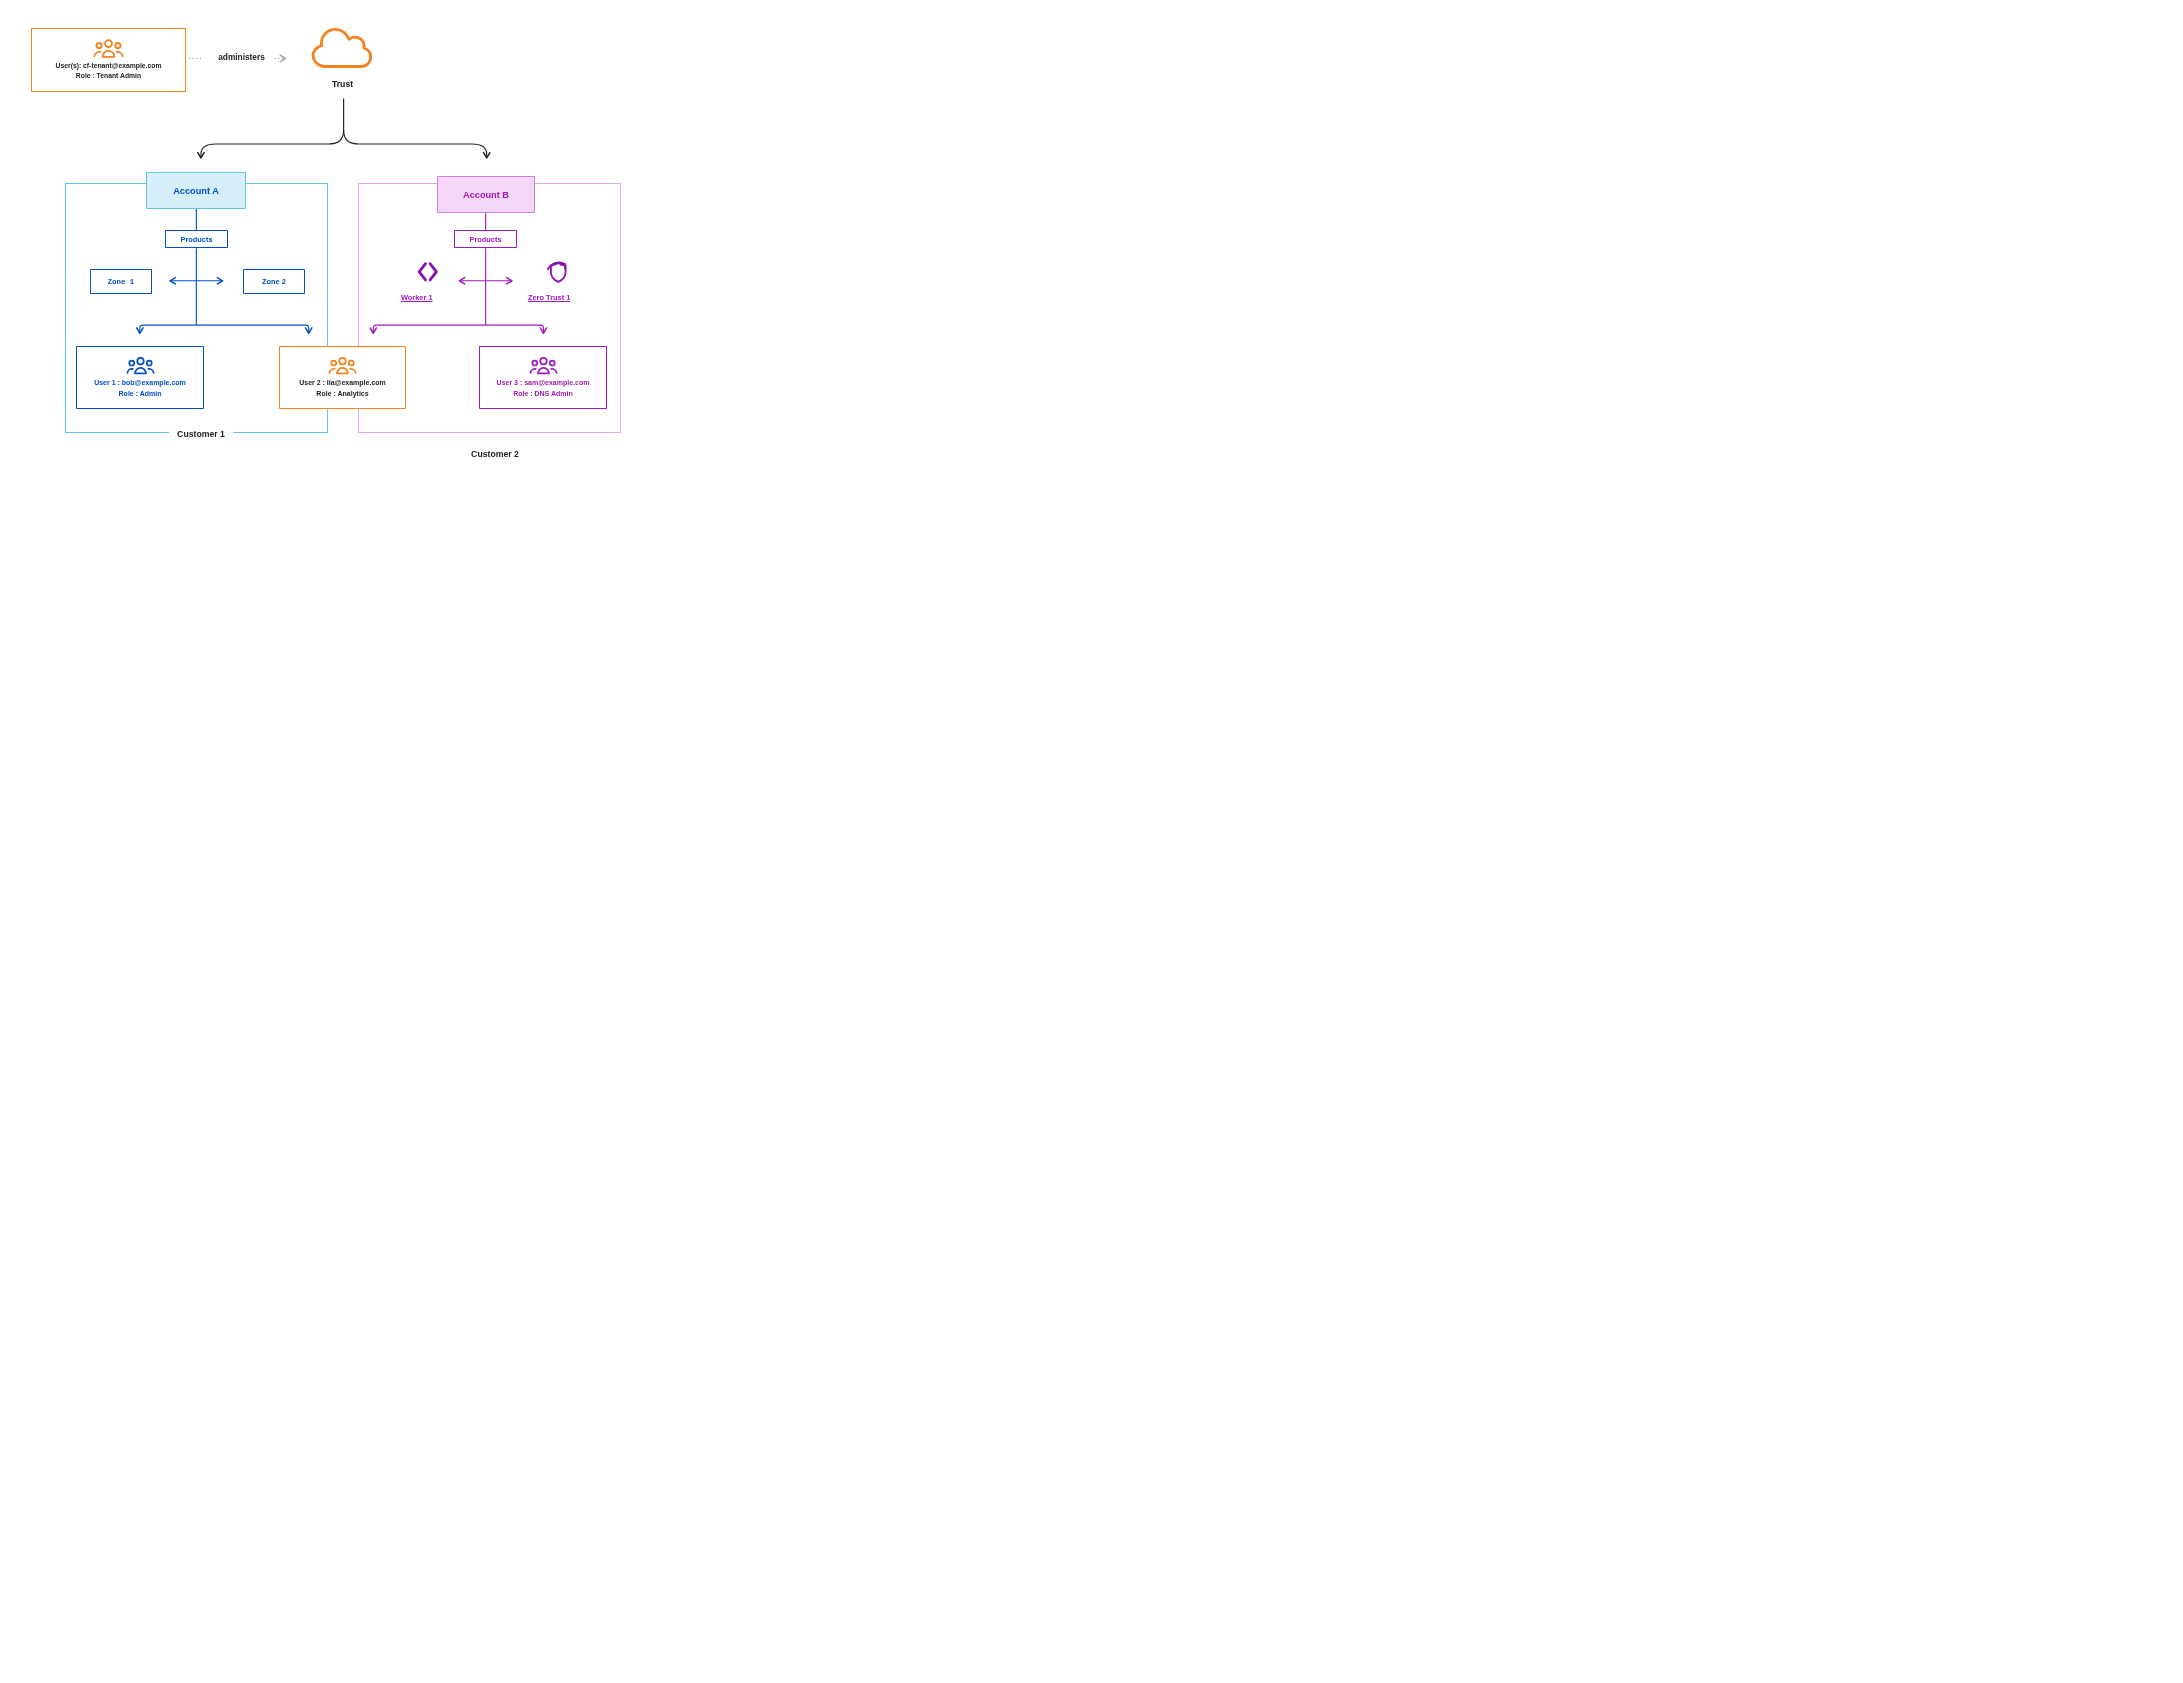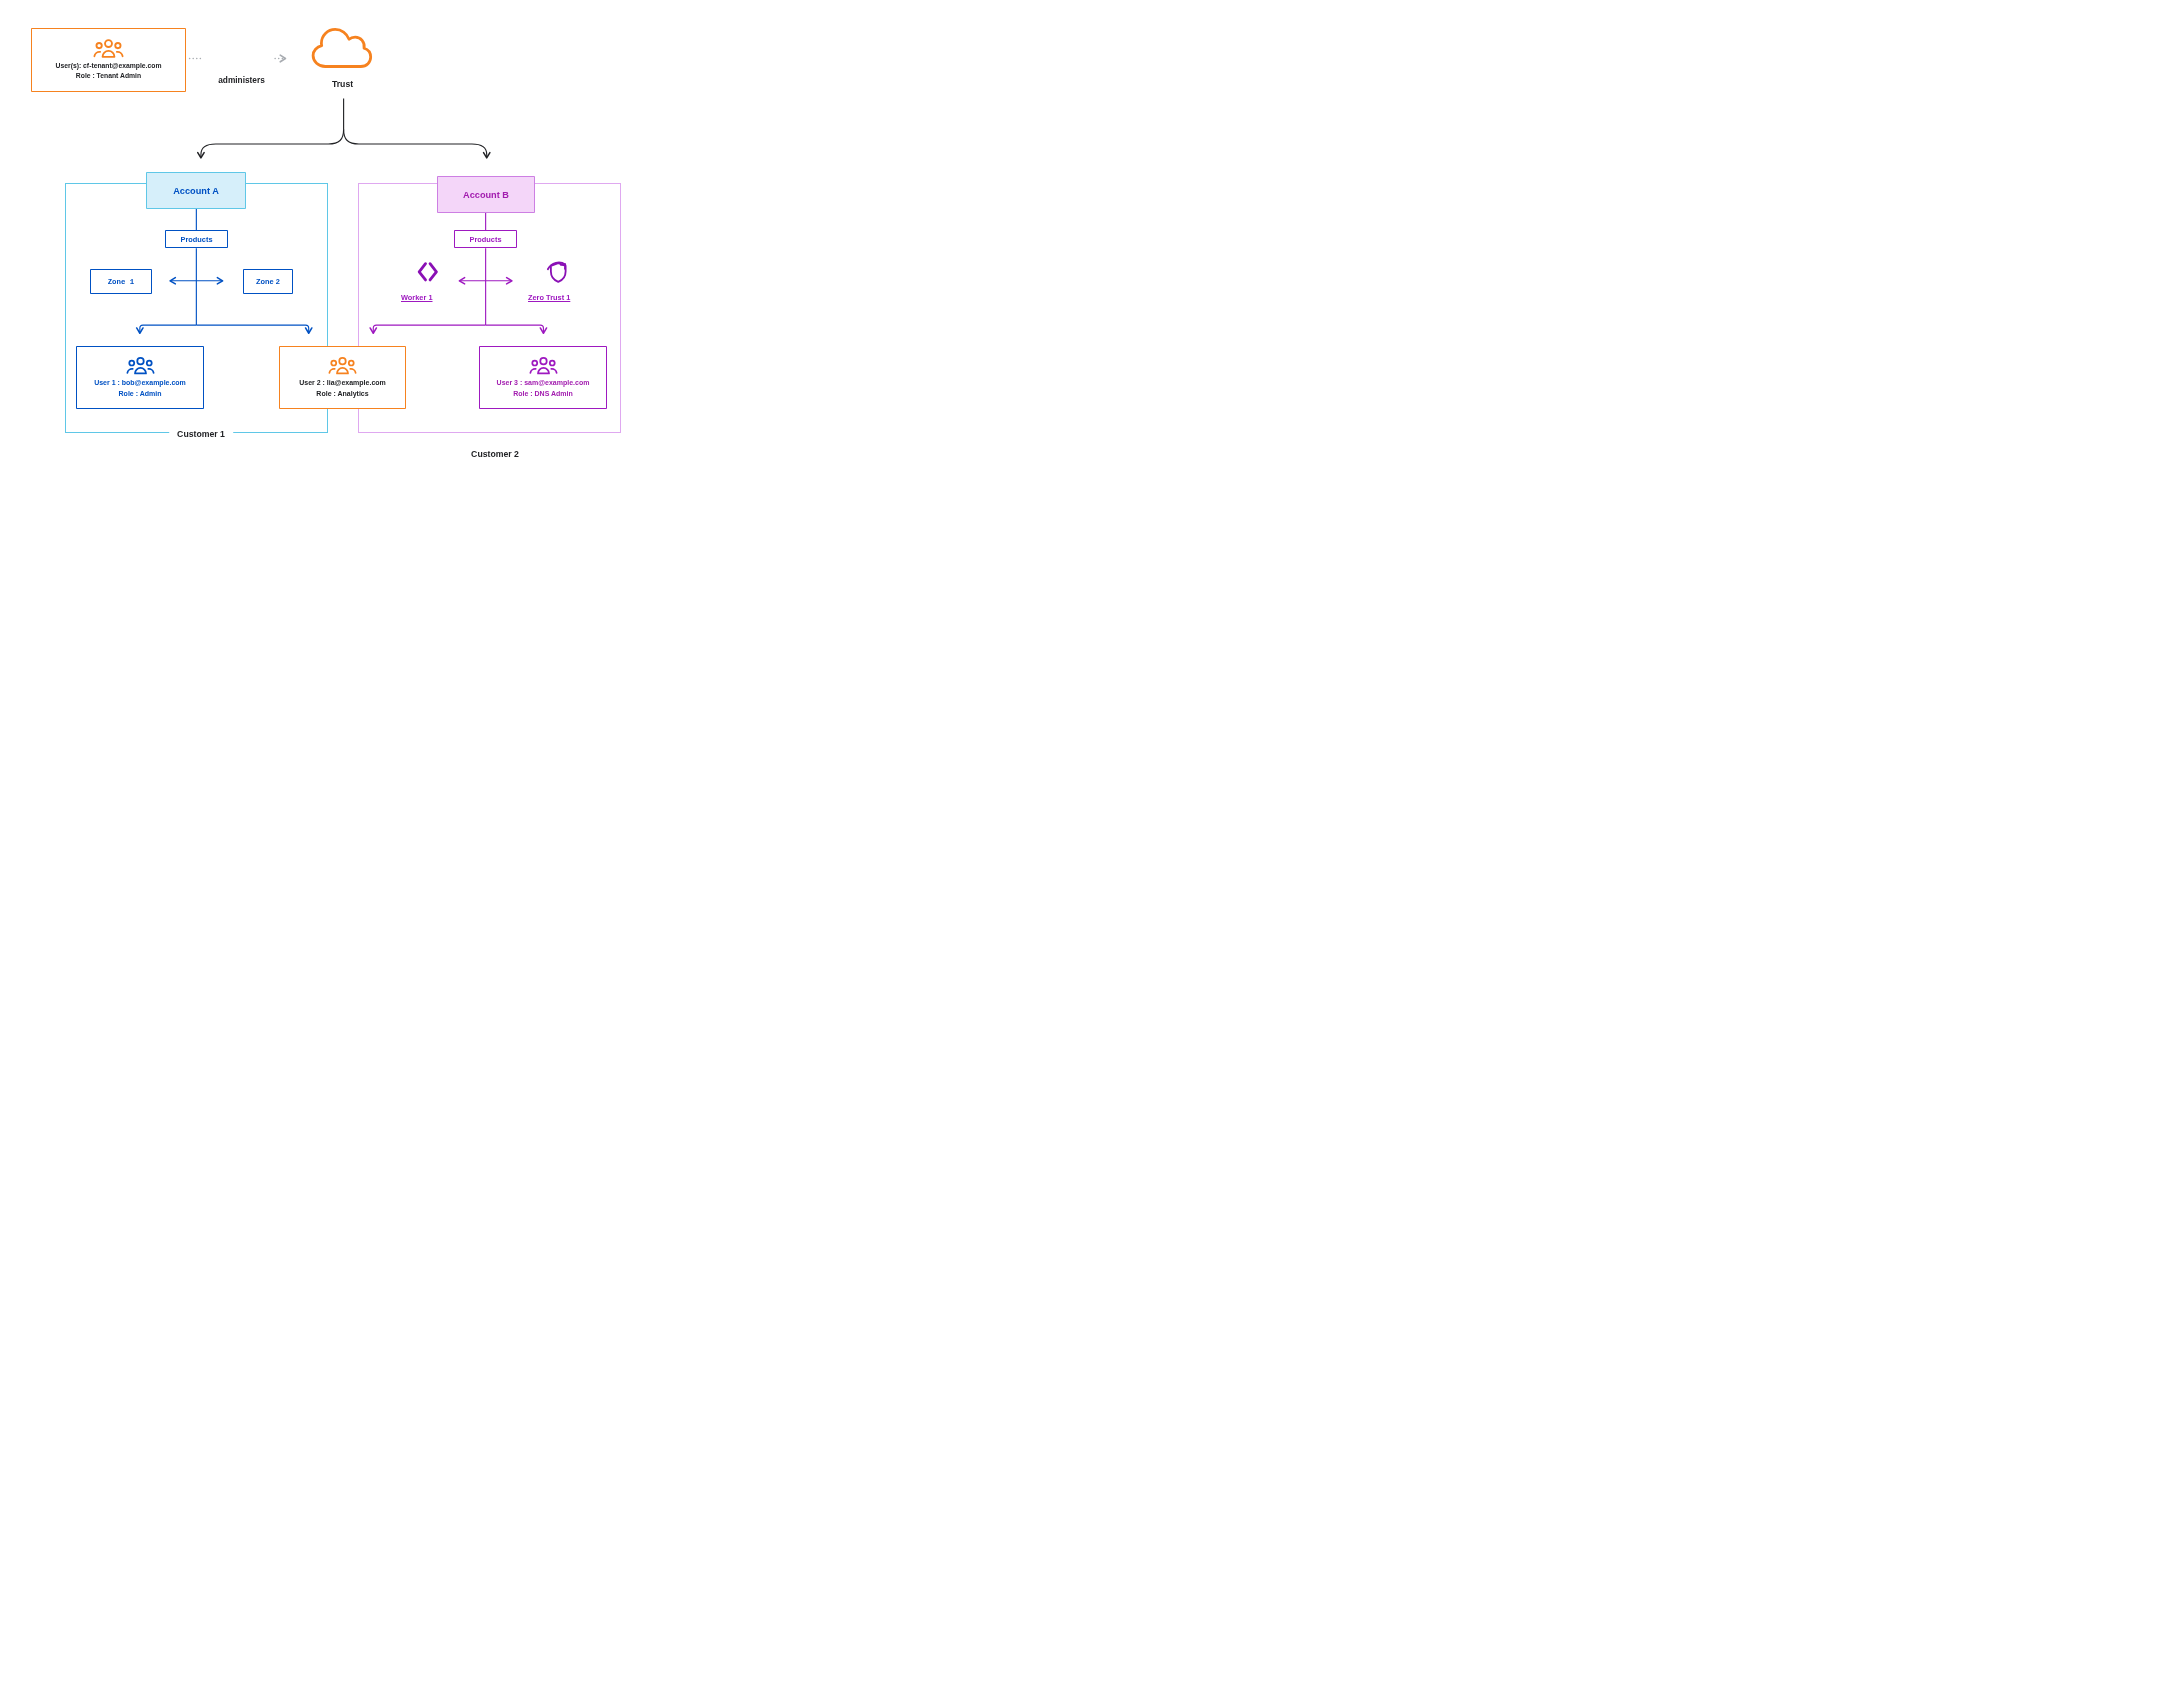--- a/index.html
+++ b/index.html
@@ -19,33 +19,33 @@
   .wires{position:absolute;left:0;top:0;z-index:2;pointer-events:none;}
   .dark{stroke:#222326;stroke-width:2.6;}
   .blue{stroke:#0051C3;stroke-width:2.6;}
   .purple{stroke:#9E19C0;stroke-width:2.6;}
   .gdot{stroke:#A8ACB1;stroke-width:3.4;stroke-dasharray:0.2 8;stroke-linecap:round;}
   
   .box{position:absolute;box-sizing:border-box;background:#fff;z-index:3;display:flex;align-items:center;justify-content:center;border-radius:0.9px;}
   #tenant-admin-box{left:31px;top:28px;width:155px;height:64px;border:1.5px solid #F6821F;flex-direction:column;}
   #tenant-admin-box .t{font-size:6.8px;line-height:1.5;color:#222326;}
   #tenant-admin-box .users-ic{width:31px;height:20.5px;color:#F6821F;margin-bottom:2.2px;}
-  .administers{position:absolute;left:209px;top:52px;width:65px;text-align:center;font-size:8.3px;color:#222326;z-index:3;margin-top:23px;}
+  .administers{position:absolute;left:209px;top:52px;width:65px;text-align:center;font-size:8.3px;color:#222326;z-index:3;}
   .cloud{position:absolute;left:307px;top:26px;width:72px;height:50px;color:#F6821F;z-index:3;}
   .cloud svg{width:100%;height:100%;}
   .tenant-label{position:absolute;left:312px;top:79px;width:61px;text-align:center;font-size:8.7px;color:#222326;z-index:3;}
   .acct{font-size:9.2px;}
   #account-a-box{left:146px;top:172px;width:100px;height:37px;background:#D6EFFA;border:1.3px solid #5FC7E7;color:#0051C3;}
   #account-b-box{left:437px;top:176px;width:98px;height:37px;background:#F4D6F9;border:1.3px solid #CD7FE3;color:#A21CAF;}
   .prod{font-size:7.4px;}
   #products-a-box{left:165px;top:230px;width:63px;height:18.3px;border:1.1px solid #0051C3;color:#0051C3;}
   #products-b-box{left:454px;top:230px;width:63px;height:18.3px;border:1.1px solid #9E19C0;color:#9E19C0;}
   .zone{font-size:7.4px;border:1.1px solid #0051C3;color:#0051C3;}
   #zone1-box{left:90px;top:269px;width:62px;height:25px;font-family:Liberation Mono, monospace;}
-  #zone2-box{left:243px;top:269px;width:50px;height:25px;}
+  #zone2-box{left:243px;top:269px;width:62px;height:25px;}
   .picon{position:absolute;z-index:3;color:#8A10B5;}
   #worker-icon{left:416px;top:260px;width:23.6px;height:23.6px;}
   #zero-trust-icon{left:546px;top:258px;width:24.5px;height:26px;}
   .plabel{position:absolute;z-index:3;font-size:7.4px;color:#9E19C0;text-decoration:underline;}
   #worker-label{left:401px;top:293px;width:53px;}
   #zero-trust-label{left:528px;top:293px;width:67px;}
   .user-box{flex-direction:column;height:63px;}
   .user-box .line{font-size:7px;line-height:1.5;}
   .user-box .users-ic{width:29px;height:19px;margin-bottom:3.1px;}
   #user1-box{left:76px;top:346px;width:128px;border:1.3px solid #0051C3;color:#0051C3;}

